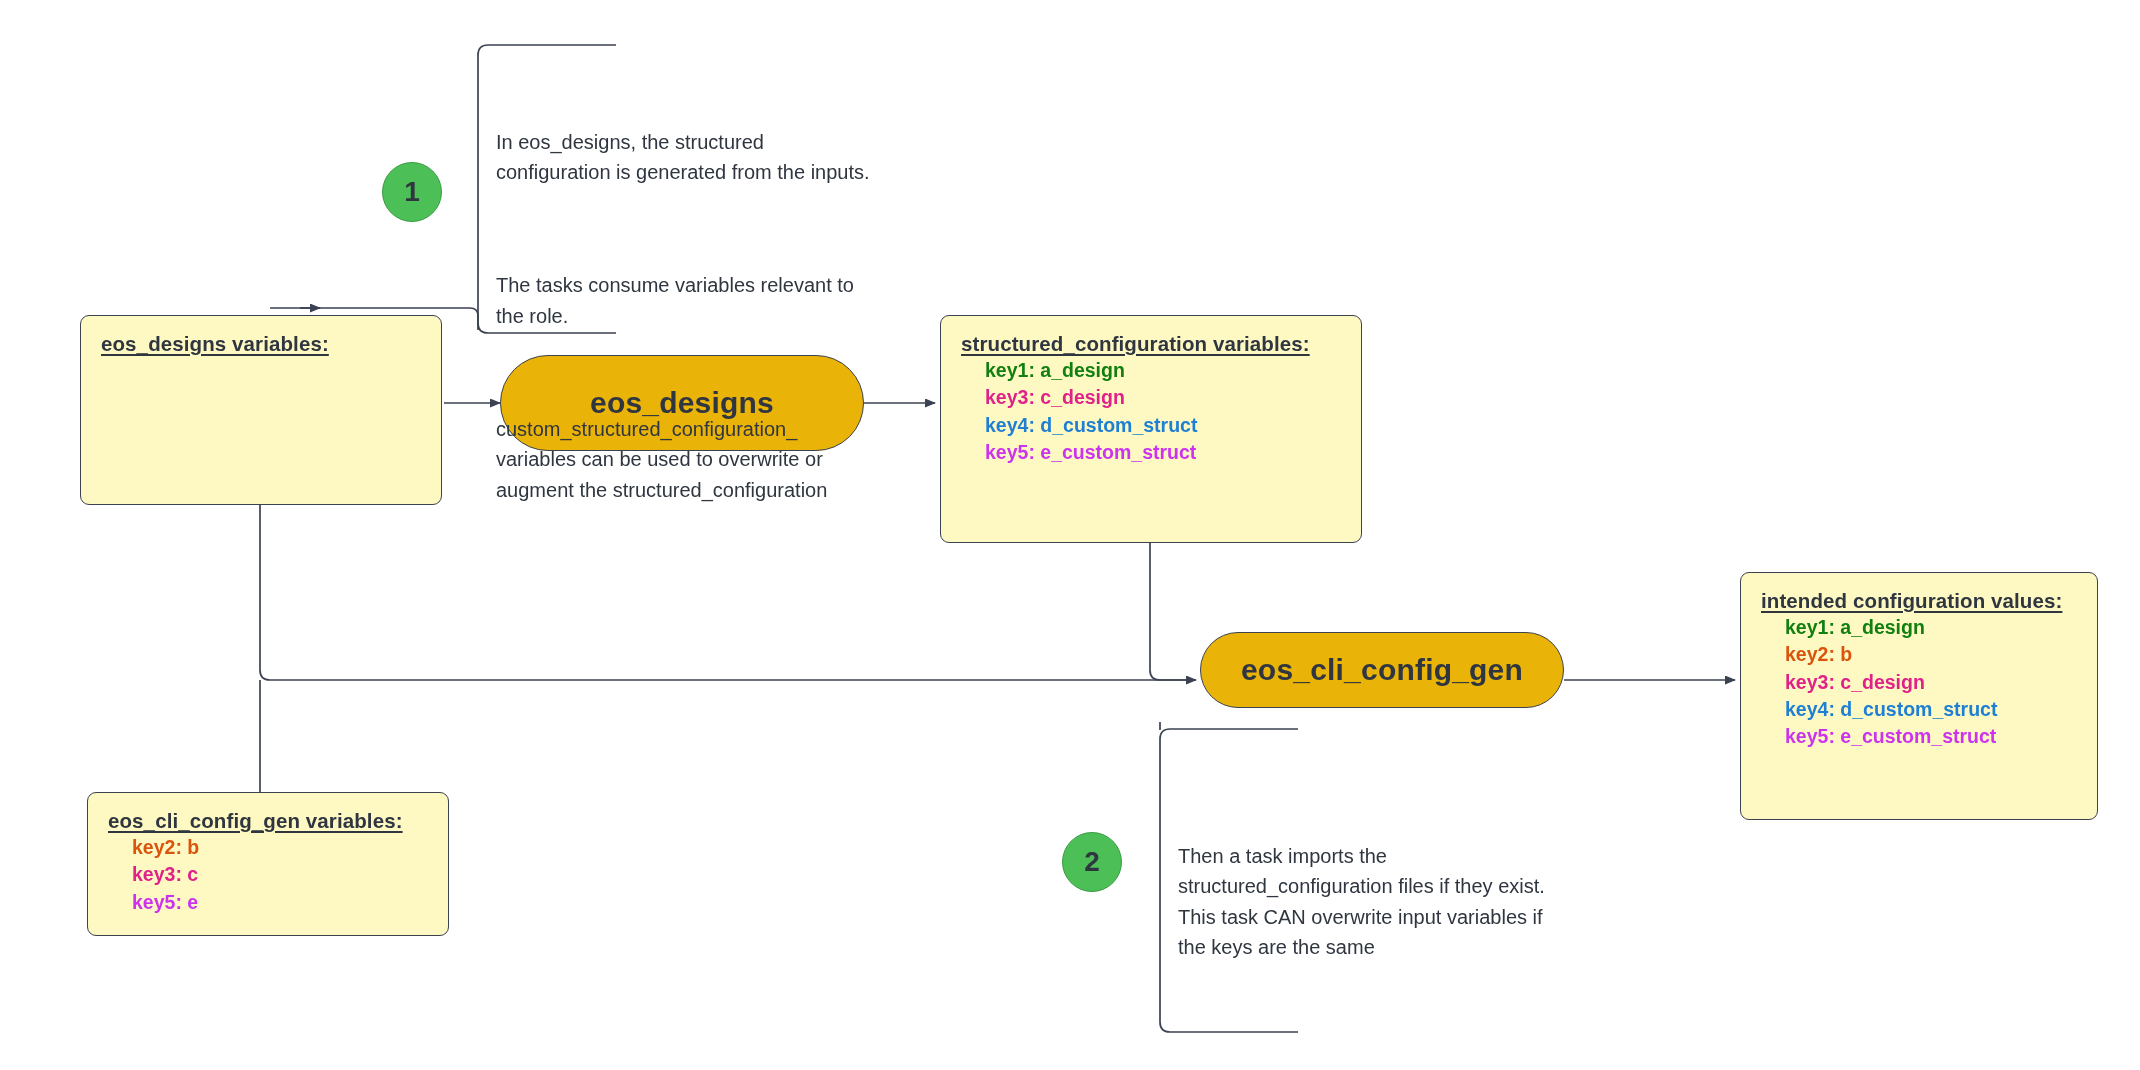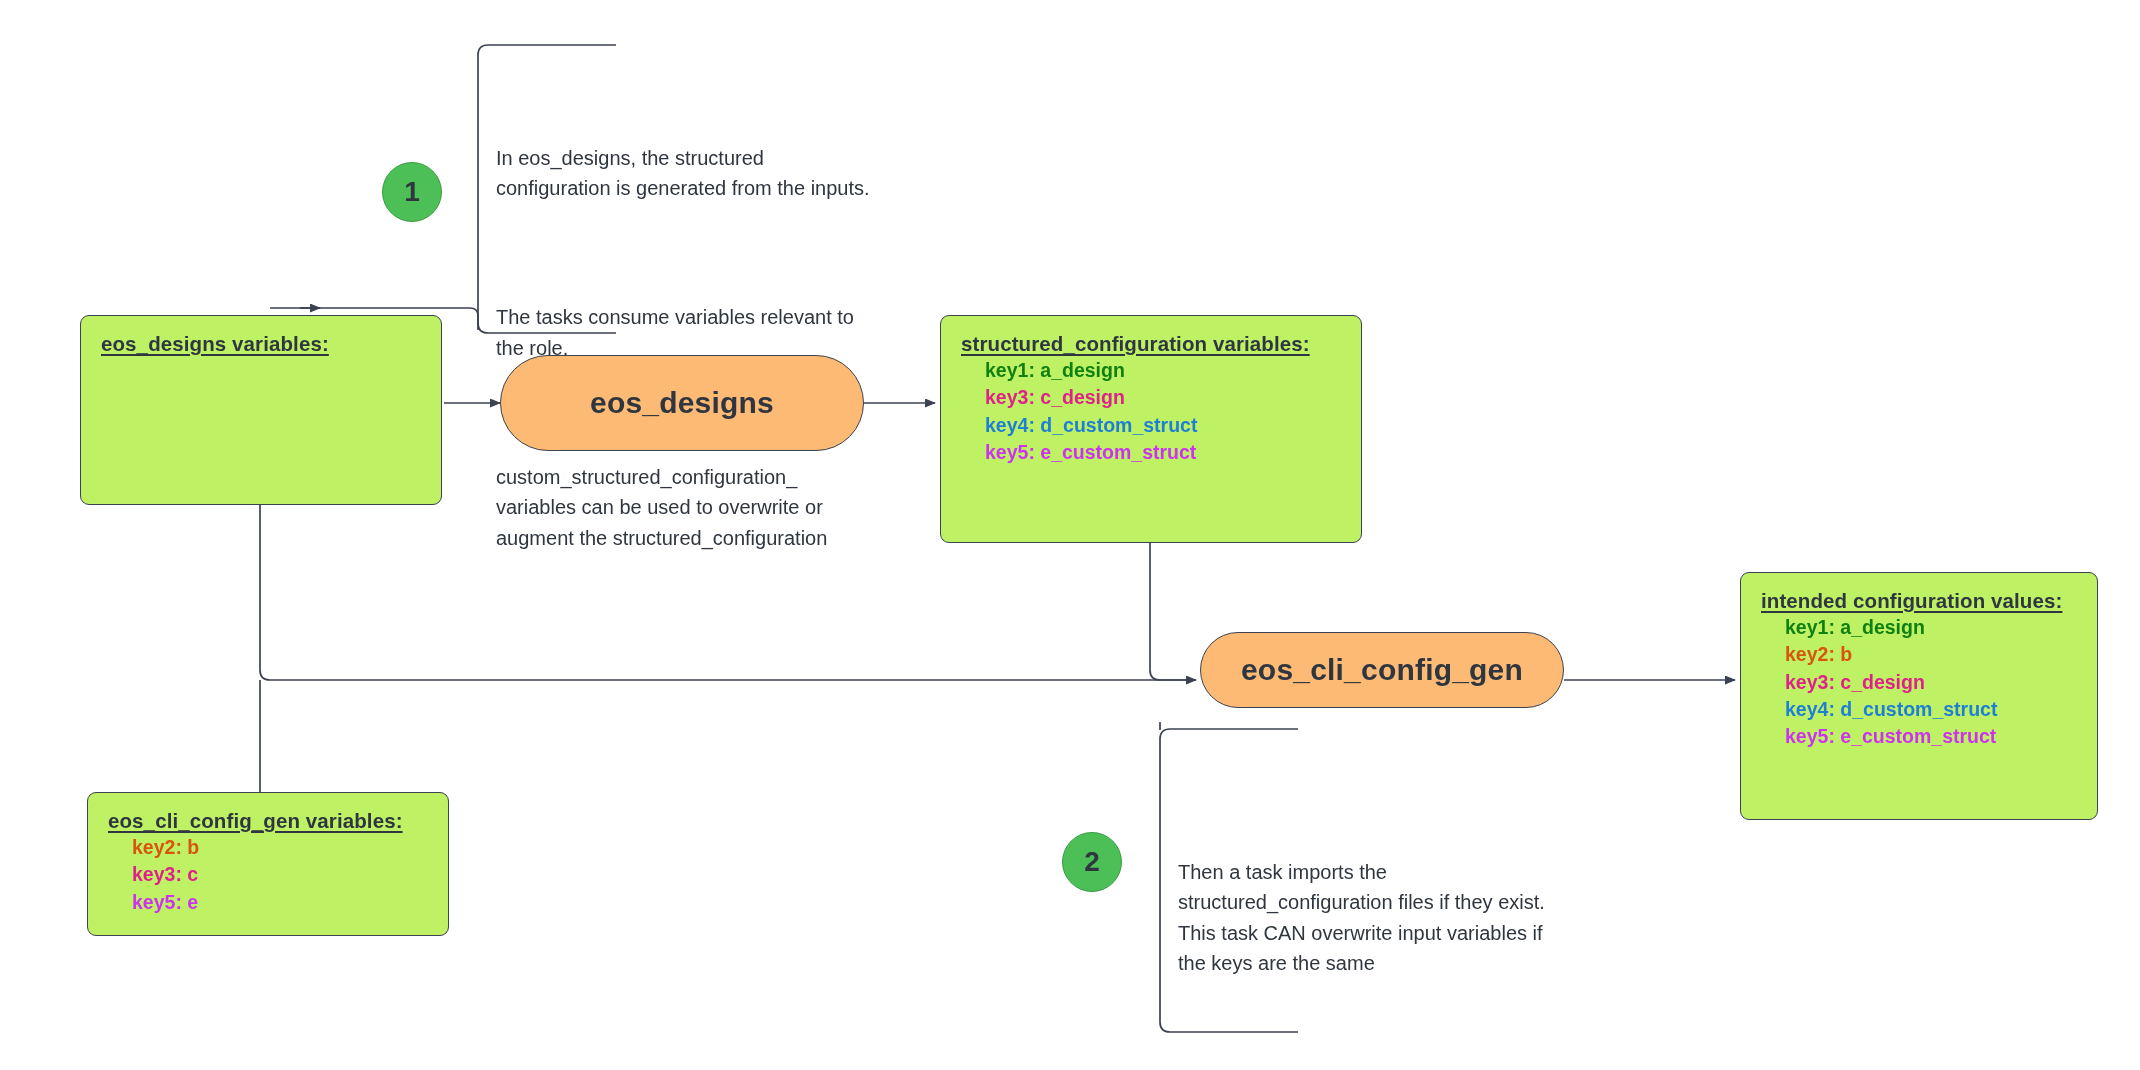--- a/index.html
+++ b/index.html
@@ -7,49 +7,49 @@
     width:2140px;height:1070px;position:relative;overflow:hidden;
     font-family:"Liberation Sans","DejaVu Sans",sans-serif;
     color:#2f3640;
   }
   #canvas{position:absolute;inset:0;width:2140px;height:1070px;}
   svg.wires{position:absolute;left:0;top:0;width:2140px;height:1070px;pointer-events:none;}
 
   
   .varbox{
     position:absolute;box-sizing:border-box;
-    background:#bef264;border:1.6px solid #3b4251;border-radius:9px;
+    background:#fef9c3;border:1.6px solid #3b4251;border-radius:9px;
     padding:14px 18px 14px 20px;
   }
   .varbox .title{
     font-size:20.5px;font-weight:bold;color:#2f3640;
     text-decoration:underline;text-underline-offset:3px;
     letter-spacing:.1px;white-space:nowrap;line-height:1.32;
   }
   .varbox ul{list-style:none;margin:0;padding:0 0 0 24px;}
   .varbox li{
     font-size:19.5px;font-weight:bold;line-height:1.40;white-space:nowrap;
   }
 
   
   .role{
     position:absolute;box-sizing:border-box;
-    background:#fdba74;border:1.6px solid #3b4251;border-radius:999px;
+    background:#eab308;border:1.6px solid #3b4251;border-radius:999px;
     display:flex;align-items:center;justify-content:center;
     font-size:30px;font-weight:bold;color:#2f3640;letter-spacing:.2px;
   }
 
   
   .note{position:absolute;box-sizing:border-box;}
   .note .bracket{position:absolute;left:0;top:0;width:100%;height:100%;}
   .note .body{
     position:absolute;left:30px;top:22px;right:4px;
     font-size:20px;line-height:1.52;color:#2f3640;white-space:pre-wrap;
   }
-  .note .para{margin:16px 0 22px 0;}
+  .note .para{margin:0 0 22px 0;}
   .note .para:last-child{margin-bottom:0;}
 
   
   .badge{
     position:absolute;width:58px;height:58px;border-radius:50%;
     background:#4cc057;border:1.4px solid #3a9b43;
     display:flex;align-items:center;justify-content:center;
     font-size:28px;font-weight:bold;color:#2f3640;
   }
 </style>

